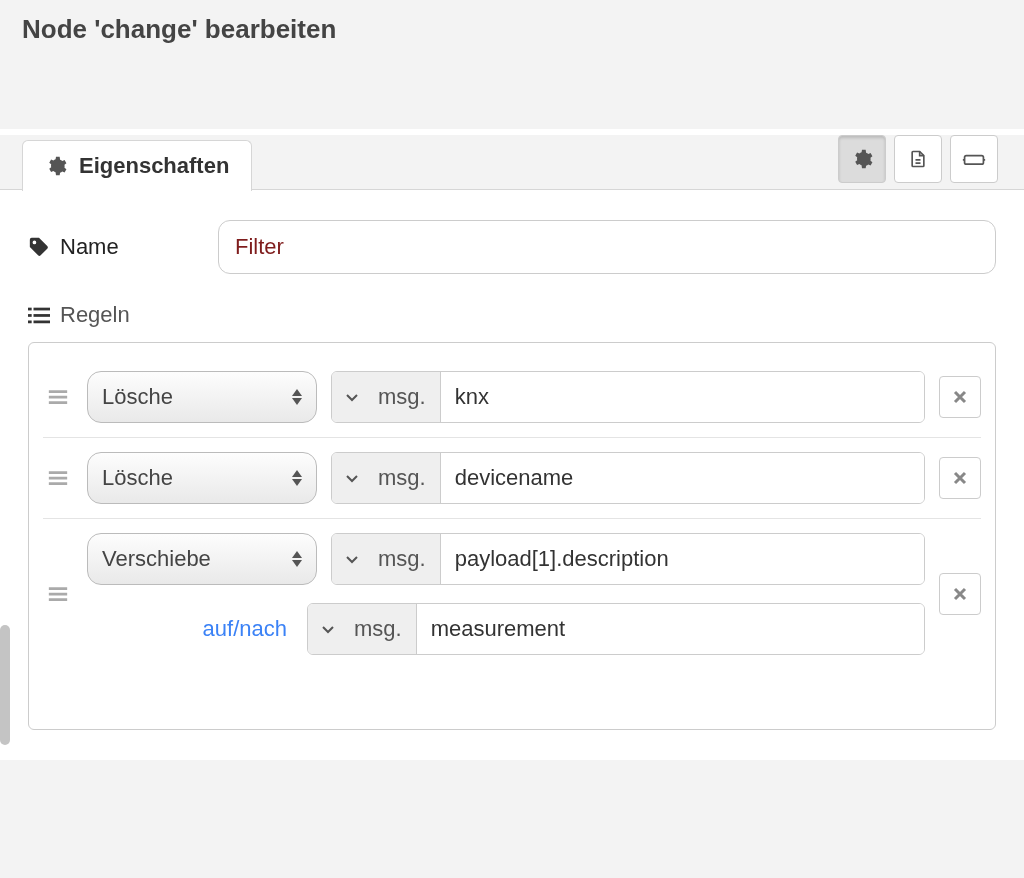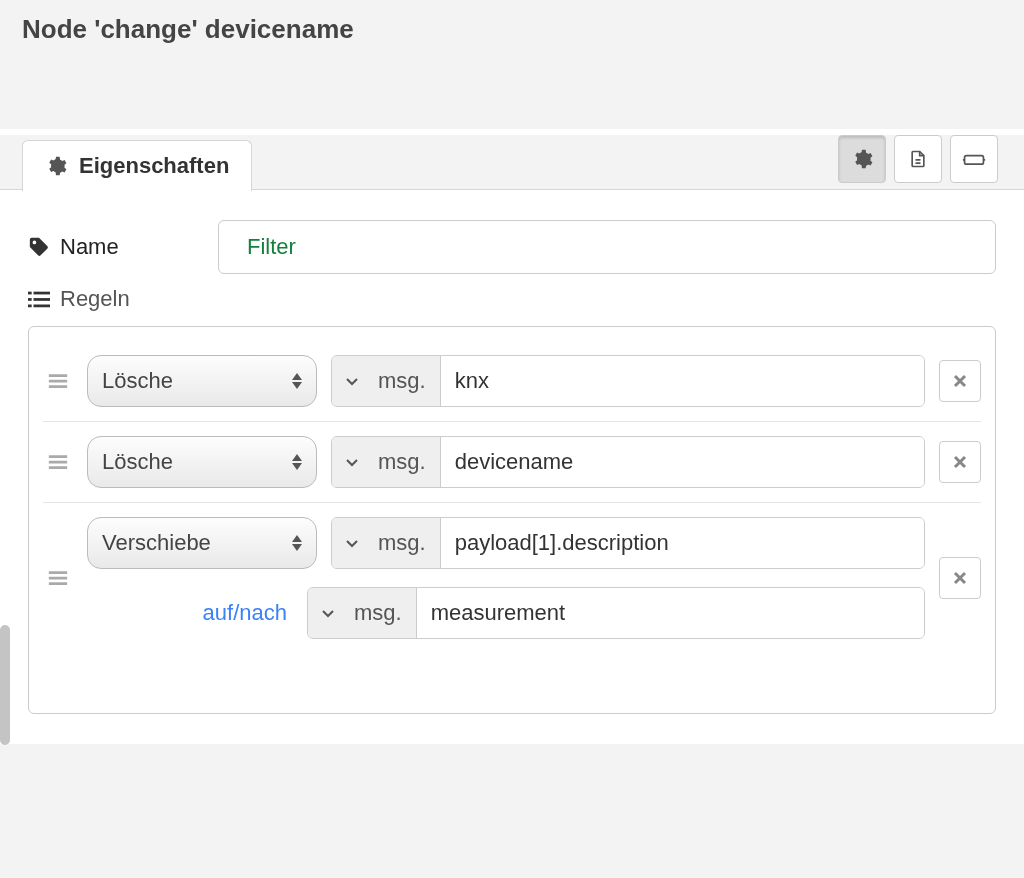--- a/index.html
+++ b/index.html
@@ -43,29 +43,29 @@
 .icon-btn{
   width:46px;height:46px;border:1px solid #ccc;border-radius:4px;
   display:flex;align-items:center;justify-content:center;
   margin:0 4px 6px 4px;cursor:pointer;color:#555;background:#fff
 }
 .icon-btn.active{background:#dcdcdc;box-shadow:inset 0 2px 3px rgba(0,0,0,.15)}
 
 
 .editor{background:#fff;padding:30px 28px}
 
-.form-row{display:flex;align-items:center;margin-bottom:12px}
+.form-row{display:flex;align-items:center;margin-bottom:28px}
 .form-row .label{
   display:flex;align-items:center;gap:10px;
   width:190px;font-size:22px;color:#222
 }
 
 input.text-in{
-  flex:1;height:52px;border:1px solid #ccc;border-radius:6px;
-  padding:0 28px;font-size:22px;color:#15803d;background:#fff
+  flex:1;height:52px;border:1px solid #ccc;border-radius:12px;
+  padding:0 16px;font-size:22px;color:#7f1d1d;background:#fff
 }
 
 .rules-label{display:flex;align-items:center;gap:10px;font-size:22px;color:#555;margin-bottom:14px}
 
 .rules-box{border:1px solid #ccc;border-radius:6px;padding:14px 14px 60px 14px}
 
 .rule{
   display:flex;align-items:center;gap:14px;
   padding:14px 0;border-bottom:1px solid #e4e4e4
 }
@@ -108,21 +108,21 @@
 
 
 .scrollbar-indicator{position:fixed;left:0;top:625px;width:10px;height:120px;background:#c4c4c4;border-radius:5px}
 </style>
 </head>
 <body>
 
 <div class="scrollbar-indicator"></div>
 
 <div class="tray-header">
-  <div class="title">Node 'change' devicename</div>
+  <div class="title">Node 'change' bearbeiten</div>
 </div>
 
 <div class="tab-row">
   <div class="tab">
     <span>
       <svg width="22" height="22" viewBox="0 0 24 24" fill="#555">
           <path d="M12 8a4 4 0 100 8 4 4 0 000-8zm9.4 4a7.6 7.6 0 00-.14-1.4l2.1-1.64-2-3.46-2.47 1a7.7 7.7 0 00-2.42-1.4L16 2h-4l-.47 2.6a7.7 7.7 0 00-2.42 1.4l-2.47-1-2 3.46 2.1 1.64A7.6 7.6 0 006.6 12c0 .47.05.94.14 1.4l-2.1 1.64 2 3.46 2.47-1c.72.6 1.54 1.08 2.42 1.4L12 22h4l.47-2.6a7.7 7.7 0 002.42-1.4l2.47 1 2-3.46-2.1-1.64c.09-.46.14-.93.14-1.4z"></path>
         </svg>
     </span>
     <span>Eigenschaften</span>

